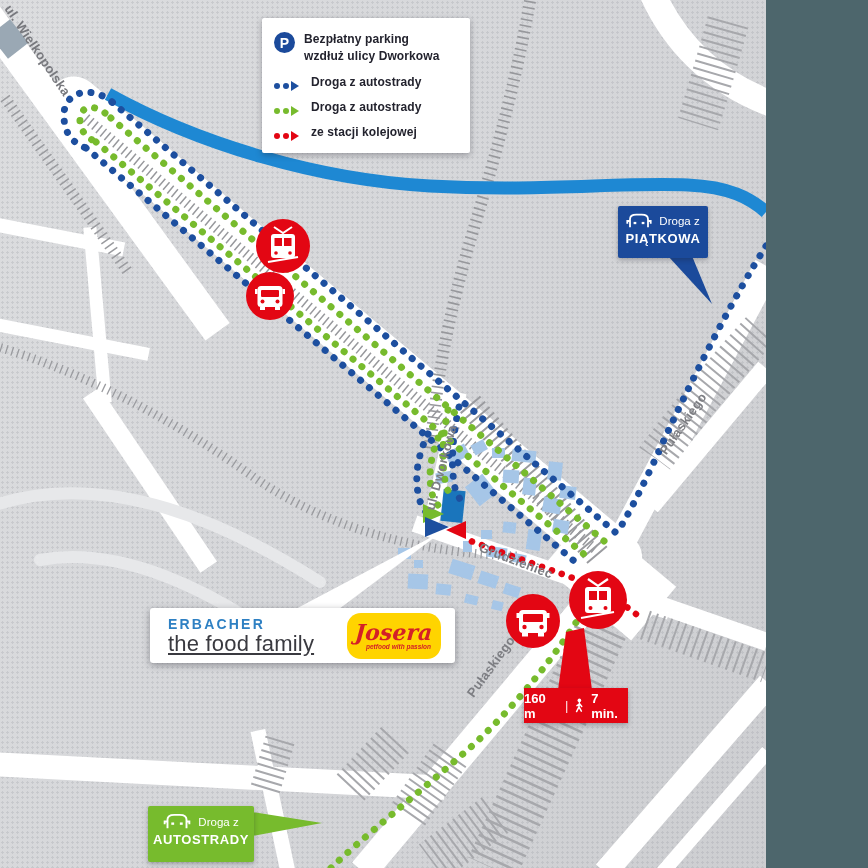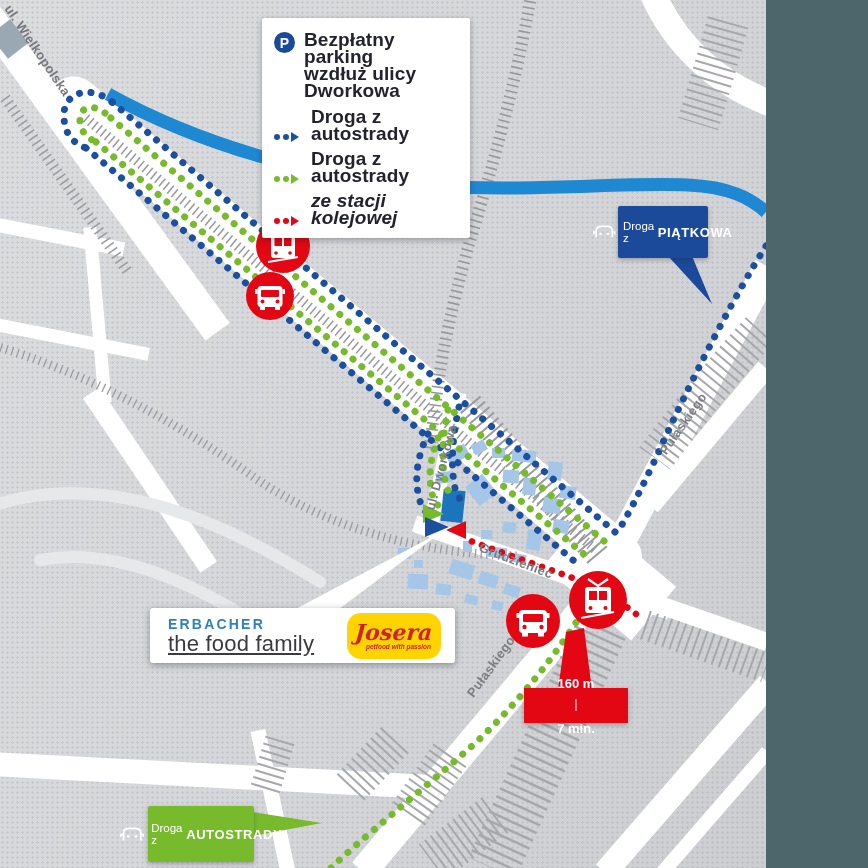--- a/index.html
+++ b/index.html
@@ -9,42 +9,42 @@
   .texture{position:absolute;left:0;top:0;width:766px;height:868px;
        background-image:radial-gradient(rgba(155,158,165,.28) 1.1px, transparent 1.1px);
        background-size:5px 5px;}
   .side-band{position:absolute;top:0;right:0;width:102px;height:868px;background:#4d666c;}
   svg.geo{position:absolute;left:0;top:0;}
 
   
   .legend{position:absolute;left:262px;top:18px;width:208px;background:#fff;border-radius:2px;
           box-shadow:0 2px 6px rgba(30,30,40,.35);padding:13px 12px 12px 12px;box-sizing:border-box;}
   .legend-row{display:flex;align-items:flex-end;gap:9px;margin-bottom:8px;}
-  .legend-row:last-child{margin-bottom:0;font-style:italic;}
+  .legend-row:last-child{margin-bottom:0;}
   .legend-row.first{align-items:flex-start;margin-bottom:9px;}
-  .legend-text{font-size:19px;font-weight:700;color:#23232e;line-height:17px;letter-spacing:.1px;}
+  .legend-text{font-size:12px;font-weight:700;color:#23232e;line-height:17px;letter-spacing:.1px;}
   .p-icon{flex:0 0 auto;width:21px;height:21px;border-radius:50%;background:#1b4a9b;color:#fff;
           font-size:14px;font-weight:700;display:flex;align-items:center;justify-content:center;margin-top:1px;}
   .ldots{flex:0 0 auto;display:inline-flex;align-items:center;gap:2.5px;width:28px;}
   .ldots i{width:6px;height:6px;border-radius:50%;background:currentColor;display:block;}
   .ldots b{width:0;height:0;border-top:5px solid transparent;border-bottom:5px solid transparent;
            border-left:8px solid currentColor;display:block;}
   .c-blue{color:#1d4f9f;} .c-green{color:#77bb2d;} .c-red{color:#e30613;}
 
   .badge{position:absolute;color:#fff;border-radius:2px;box-shadow:0 2px 5px rgba(30,30,40,.3);
-         display:flex;flex-direction:row;align-items:center;justify-content:center;padding:6px 8px;box-sizing:border-box;}
+         display:flex;flex-direction:column;align-items:center;justify-content:flex-start;padding:6px 8px;box-sizing:border-box;}
   .badge .top{display:flex;align-items:center;gap:7px;}
   .badge .prefix{font-size:11.5px;font-weight:400;}
   .badge .name{font-size:13px;font-weight:700;letter-spacing:.6px;margin-top:1px;}
   .badge-piatkowa{left:618px;top:206px;width:90px;height:52px;background:#1b4a9b;}
   .badge-autostrady{left:148px;top:806px;width:106px;height:56px;background:#77bb2d;}
 
   .walk-badge{position:absolute;left:524px;top:688px;width:104px;height:35px;background:#e30613;color:#fff;
           display:flex;align-items:center;justify-content:center;gap:5px;font-size:13px;font-weight:700;
-          box-shadow:0 2px 5px rgba(30,30,40,.3);flex-direction:column;}
+          box-shadow:0 2px 5px rgba(30,30,40,.3);}
   .walk-badge .sep{font-weight:400;opacity:.9;}
 
   .brand-box{position:absolute;left:150px;top:608px;width:305px;height:55px;background:#fff;border-radius:3px;
           box-shadow:0 2px 7px rgba(30,30,40,.4);display:flex;align-items:center;justify-content:space-between;
           padding:0 14px 0 18px;box-sizing:border-box;}
   .brand-company{font-size:14px;font-weight:700;letter-spacing:2.2px;color:#2e80c3;line-height:16px;}
   .brand-tagline{font-size:22px;font-weight:500;color:#3a3a40;line-height:24px;letter-spacing:.2px;text-decoration:underline;}
   .josera{width:94px;height:46px;background:#ffd400;border-radius:14px;display:flex;flex-direction:column;
           align-items:center;justify-content:center;line-height:1;}
   .josera .jname{font-family:"DejaVu Serif",serif;font-style:italic;font-weight:700;font-size:22px;color:#d42027;

